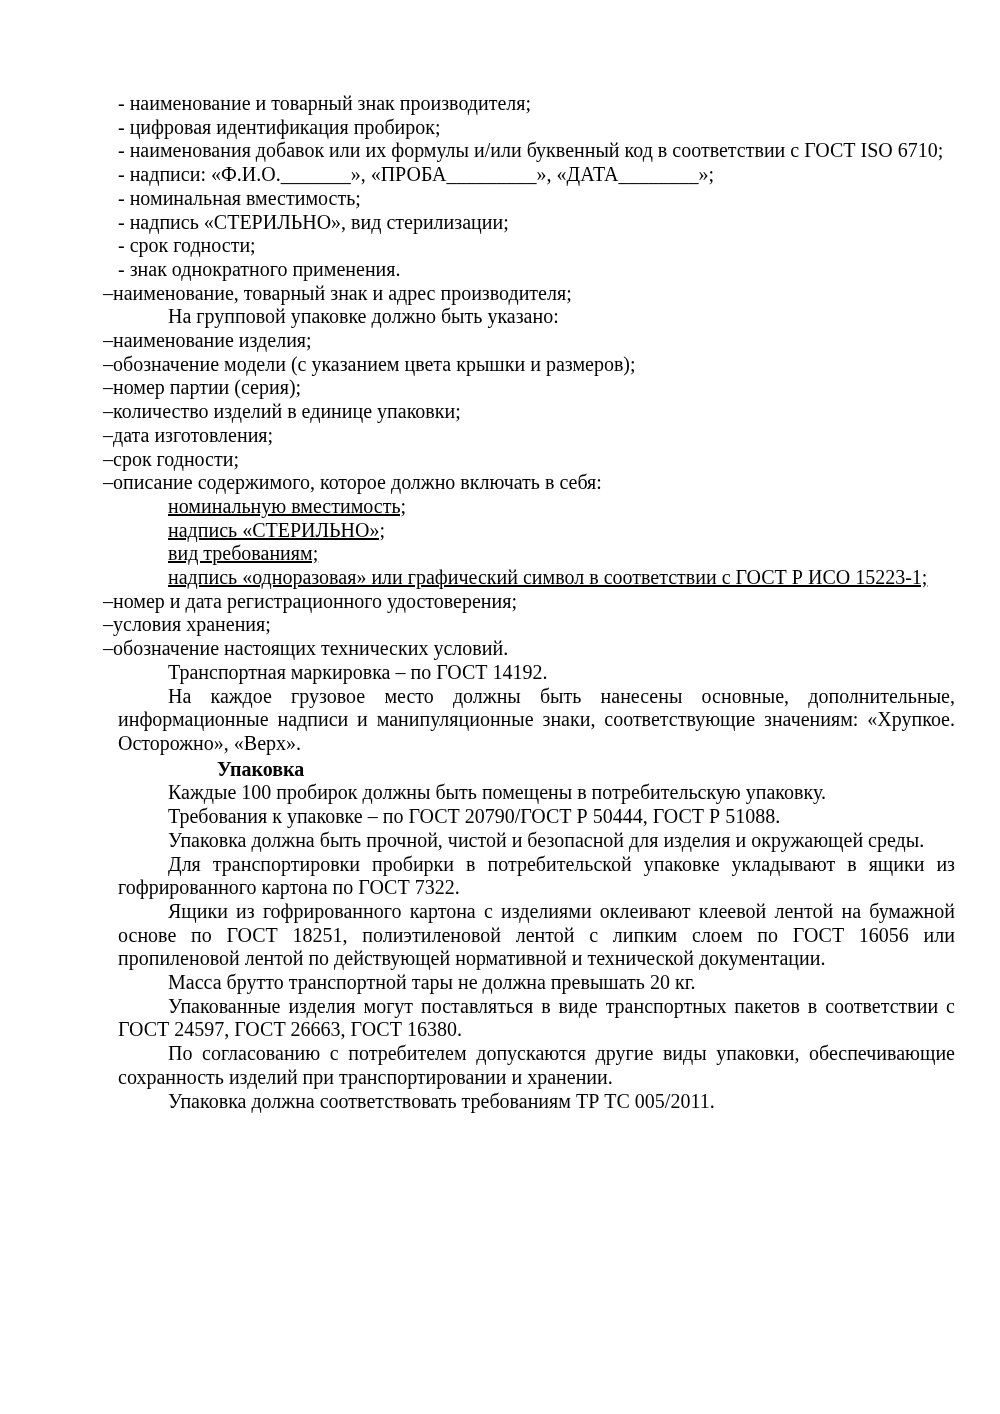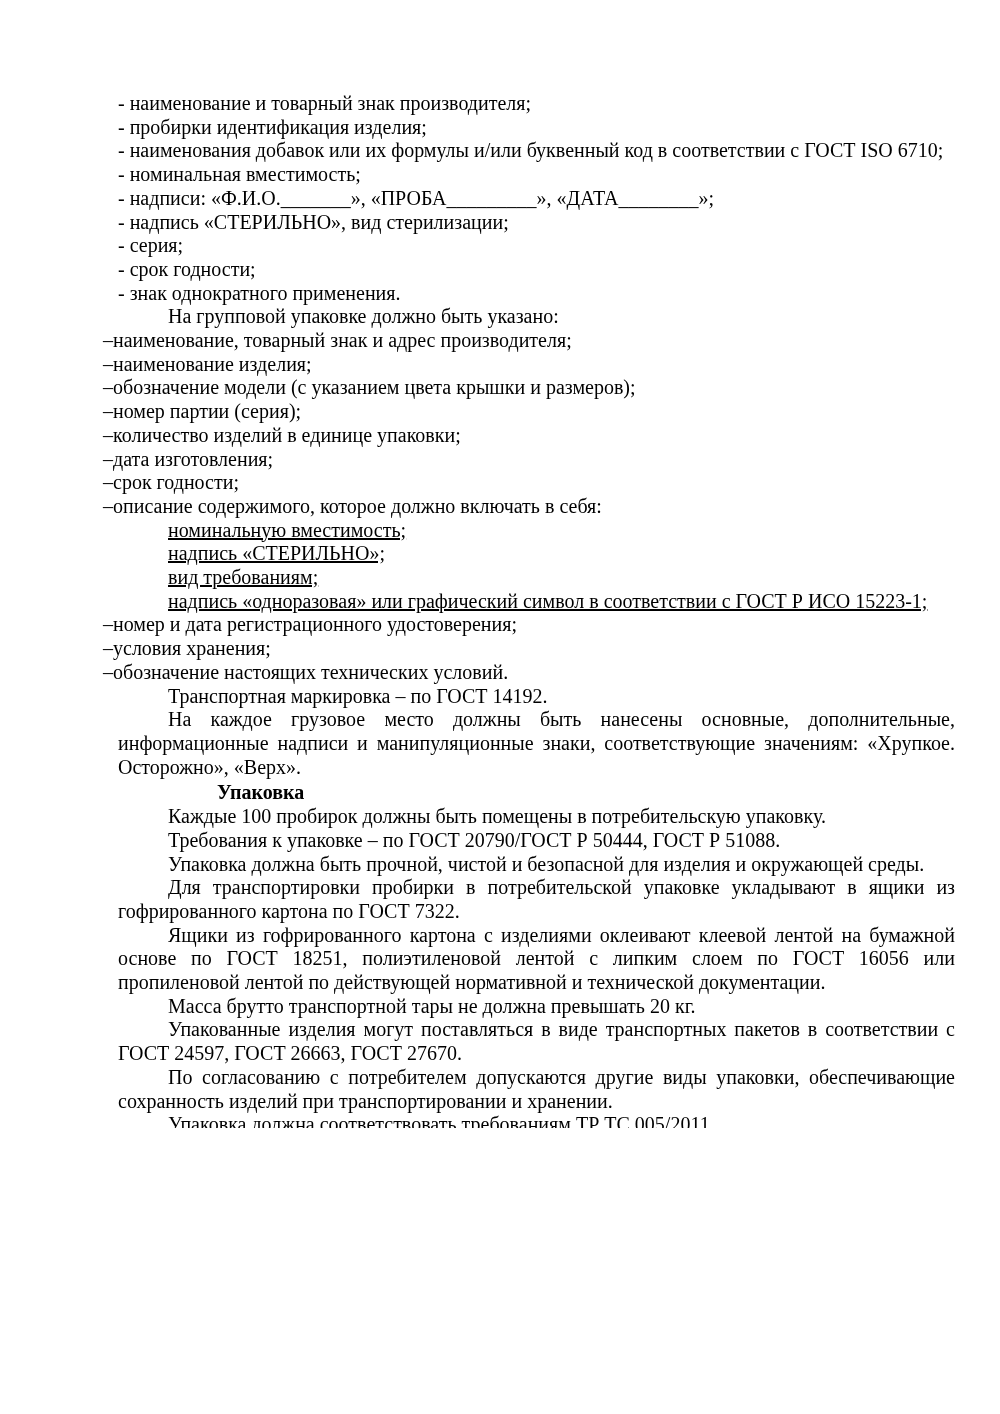--- a/index.html
+++ b/index.html
@@ -53,30 +53,29 @@
   p.lead { text-indent: 50px; text-decoration: underline; }
   p.lead b { font-weight: bold; }
   p.lead span { font-weight: normal; }
 </style>
 </head>
 <body>
 
 <div class="page">
   <div>
       <p class="blk hyphen-item">- наименование и товарный знак производителя;</p>
-      <p class="blk hyphen-item">- пробирки идентификация изделия;</p>
+      <p class="blk hyphen-item">- цифровая идентификация пробирок;</p>
       <p class="blk hyphen-item">- наименования добавок или их формулы и/или буквенный код в соответствии с ГОСТ ISO 6710;</p>
+      <p class="blk hyphen-item">- надписи: «Ф.И.О._______», «ПРОБА_________», «ДАТА________»;</p>
       <p class="blk hyphen-item">- номинальная вместимость;</p>
-      <p class="blk hyphen-item">- надписи: «Ф.И.О._______», «ПРОБА_________», «ДАТА________»;</p>
       <p class="blk hyphen-item">- надпись «СТЕРИЛЬНО», вид стерилизации;</p>
-      <p class="blk hyphen-item">- серия;</p>
       <p class="blk hyphen-item">- срок годности;</p>
       <p class="blk hyphen-item">- знак однократного применения.</p>
+      <p class="blk dash-item">–наименование, товарный знак и адрес производителя;</p>
       <p class="blk para">На групповой упаковке должно быть указано:</p>
-      <p class="blk dash-item">–наименование, товарный знак и адрес производителя;</p>
       <p class="blk dash-item">–наименование изделия;</p>
       <p class="blk dash-item">–обозначение модели (с указанием цвета крышки и размеров);</p>
       <p class="blk dash-item">–номер партии (серия);</p>
       <p class="blk dash-item">–количество изделий в единице упаковки;</p>
       <p class="blk dash-item">–дата изготовления;</p>
       <p class="blk dash-item">–срок годности;</p>
       <p class="blk dash-item">–описание содержимого, которое должно включать в себя:</p>
       <p class="blk sub-item">номинальную вместимость;</p>
       <p class="blk sub-item">надпись «СТЕРИЛЬНО»;</p>
       <p class="blk sub-item">вид требованиям;</p>
@@ -86,19 +85,19 @@
       <p class="blk dash-item">–обозначение настоящих технических условий.</p>
       <p class="blk para">Транспортная маркировка – по ГОСТ 14192.</p>
       <p class="blk para">На каждое грузовое место должны быть нанесены основные, дополнительные, информационные надписи и манипуляционные знаки, соответствующие значениям: «Хрупкое. Осторожно», «Верх».</p>
       <p class="blk heading-sub">Упаковка</p>
       <p class="blk para">Каждые 100 пробирок должны быть помещены в потребительскую упаковку.</p>
       <p class="blk para">Требования к упаковке – по ГОСТ 20790/ГОСТ Р 50444, ГОСТ Р 51088.</p>
       <p class="blk para">Упаковка должна быть прочной, чистой и безопасной для изделия и окружающей среды.</p>
       <p class="blk para">Для транспортировки пробирки в потребительской упаковке укладывают в ящики из гофрированного картона по ГОСТ 7322.</p>
       <p class="blk para">Ящики из гофрированного картона с изделиями оклеивают клеевой лентой на бумажной основе по ГОСТ 18251, полиэтиленовой лентой с липким слоем по ГОСТ 16056 или пропиленовой лентой по действующей нормативной и технической документации.</p>
       <p class="blk para">Масса брутто транспортной тары не должна превышать 20 кг.</p>
-      <p class="blk para">Упакованные изделия могут поставляться в виде транспортных пакетов в соответствии с ГОСТ 24597, ГОСТ 26663, ГОСТ 27670.</p>
+      <p class="blk para">Упакованные изделия могут поставляться в виде транспортных пакетов в соответствии с ГОСТ 24597, ГОСТ 26663, ГОСТ 16380.</p>
       <p class="blk para">По согласованию с потребителем допускаются другие виды упаковки, обеспечивающие сохранность изделий при транспортировании и хранении.</p>
       <p class="blk para">Упаковка должна соответствовать требованиям ТР ТС 005/2011.</p>
       <p class="blk heading-center">ПРИНЦИП РАБОТЫ</p>
       <p class="blk lead"><b>Принцип действия</b><span>.</span></p>
     </div>
 </div>
 
 </body></html>

